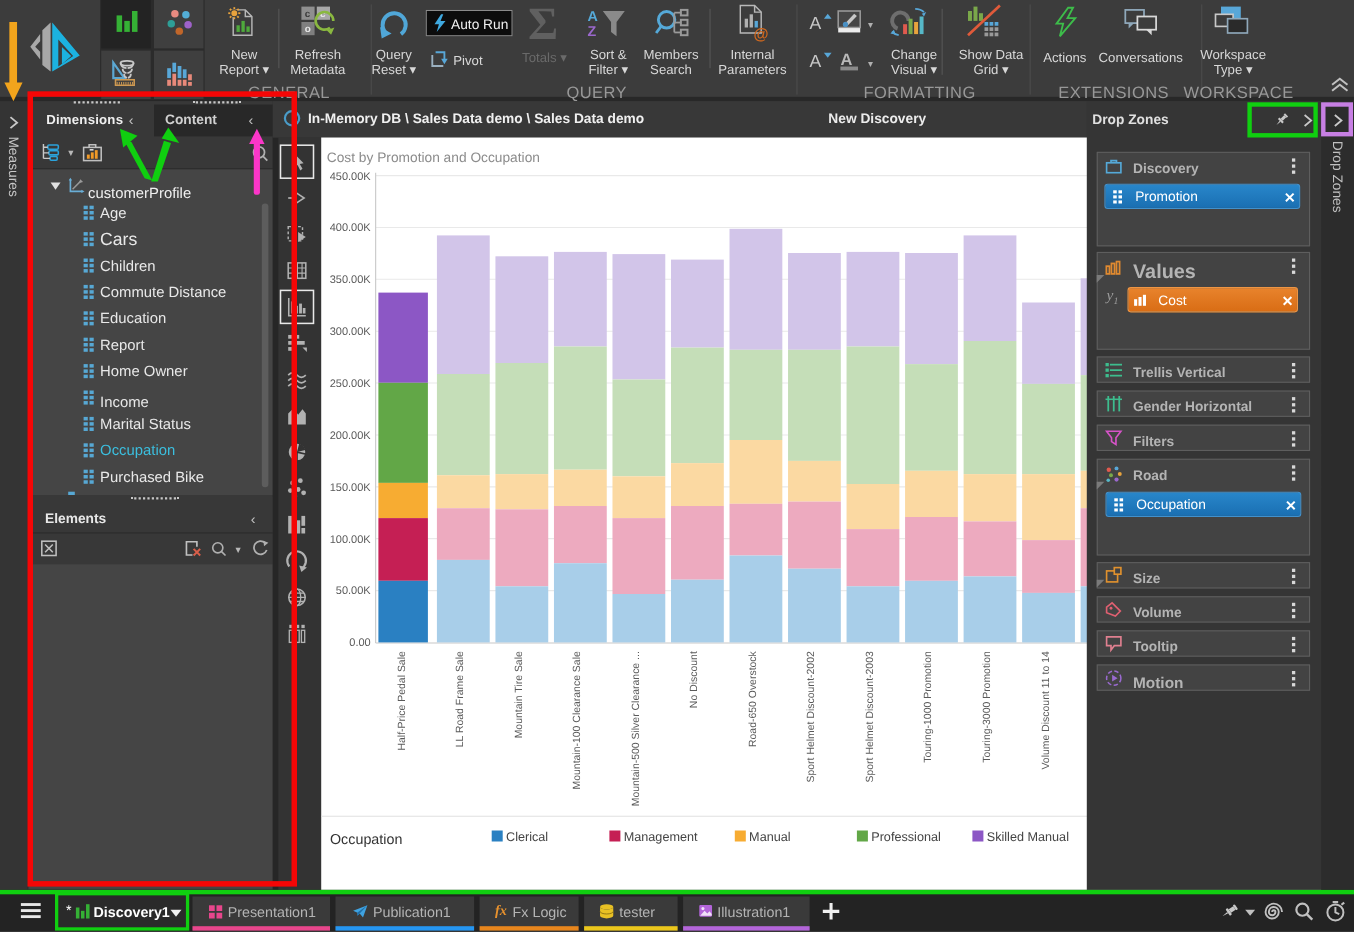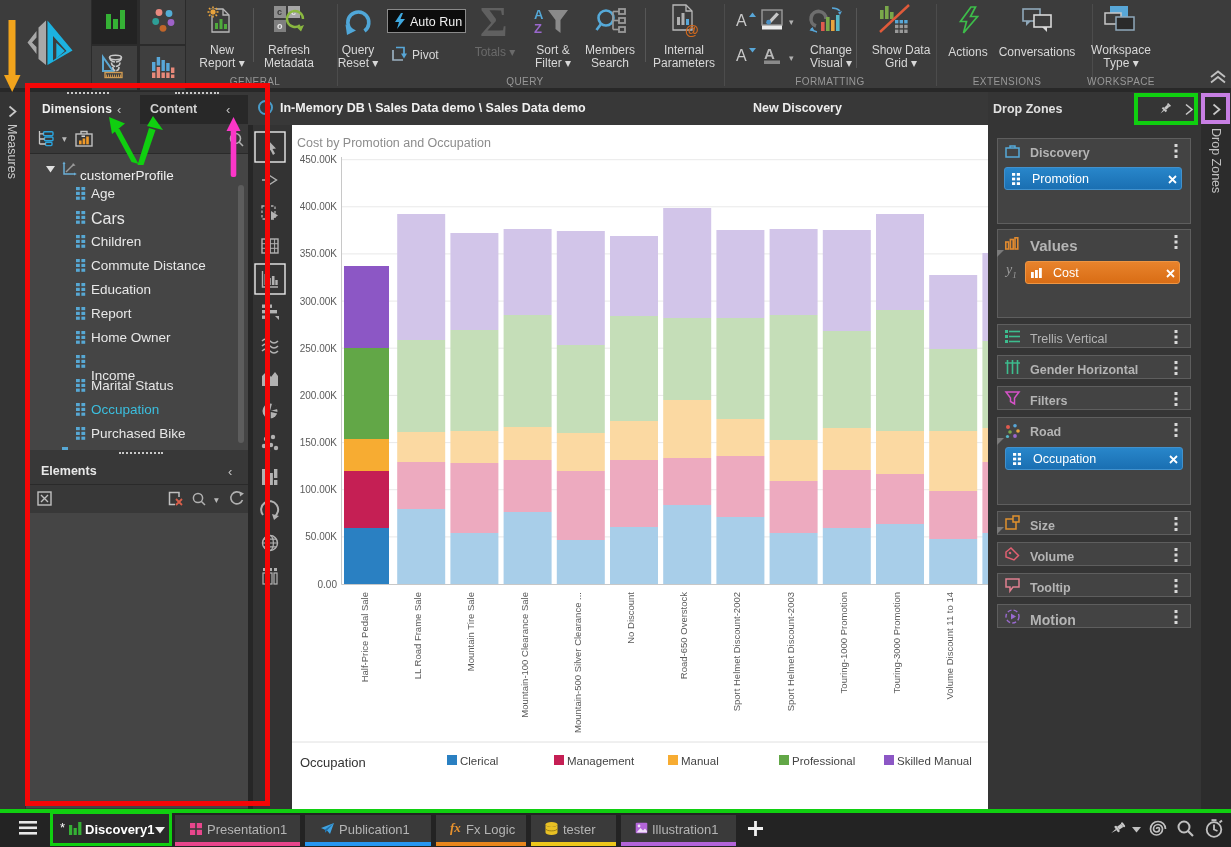--- a/index.html
+++ b/index.html
@@ -1,19 +1,19 @@
 <!DOCTYPE html>
 <html><head><meta charset="utf-8">
 <style>
 *{margin:0;padding:0;box-sizing:border-box}
 html,body{width:1231px;height:847px;overflow:hidden;background:#3d3d3d;
  font-family:"Liberation Sans",sans-serif;position:relative}
 .abs{position:absolute}
 .lbl{color:#d8d8d8;font-size:12px;text-align:center;line-height:13px}
-.glbl{color:#989898;font-size:10px;text-align:center;letter-spacing:.4px}
+.glbl{color:#989898;font-size:15px;text-align:right;letter-spacing:.4px}
 svg{display:block;overflow:visible}
 </style></head><body>
 
 <div class="abs" style="left:0;top:0;width:1231px;height:92px;background:#3c3c3c;border-bottom:4px solid #282828"></div>
 <svg class="abs" style="left:27px;top:19px" width="48" height="48" viewBox="0 0 48 48">
 <polygon points="19,1.5 19,46 11.5,40 11.5,8.5" fill="#a8a8a8"></polygon>
 <polygon points="9.5,12 0.5,23.5 9.5,35 9.5,28 5,23.5 9.5,18.5" fill="#a8a8a8"></polygon>
 <path d="M20.5,1.5 L45.5,31.5 L20.5,46 Z M26,17 L39.5,32 L26,41.5 Z" fill="#1cb2e0" fill-rule="evenodd"></path>
 <polygon points="29.3,23.8 37.8,32 29.3,39.5" fill="#1cb2e0"></polygon>
 </svg>
@@ -362,21 +362,21 @@
 <svg class="abs" style="left:76px;top:355px" width="10" height="13" viewBox="0 0 10 13">
 <g fill="#57a8d4">
       <rect x="0" y="0" width="3.8" height="3.2"></rect>
       <rect x="5.4" y="0" width="3.8" height="3.2"></rect>
       <rect x="0" y="4.8" width="3.8" height="3.2"></rect>
       <rect x="5.4" y="4.8" width="3.8" height="3.2"></rect>
       <rect x="0" y="9.6" width="3.8" height="3.2"></rect>
       <rect x="5.4" y="9.6" width="3.8" height="3.2"></rect>
     </g>
   </svg>
-<div class="abs" style="left:91px;top:368px;color:#e8e8e8;font-size:13.5px">Income</div>
+<div class="abs" style="left:91px;top:358px;color:#e8e8e8;font-size:13.5px">Income</div>
 <svg class="abs" style="left:76px;top:379px" width="10" height="13" viewBox="0 0 10 13">
 <g fill="#57a8d4">
       <rect x="0" y="0" width="3.8" height="3.2"></rect>
       <rect x="5.4" y="0" width="3.8" height="3.2"></rect>
       <rect x="0" y="4.8" width="3.8" height="3.2"></rect>
       <rect x="5.4" y="4.8" width="3.8" height="3.2"></rect>
       <rect x="0" y="9.6" width="3.8" height="3.2"></rect>
       <rect x="5.4" y="9.6" width="3.8" height="3.2"></rect>
     </g>
   </svg>
@@ -663,21 +663,21 @@
     <path d="M1,1 L8,8 M8,1 L1,8" stroke="#fff" stroke-width="1.8"></path>
   </svg>
 <div class="abs" style="left:997px;top:229px;width:194px;height:89px;background:#434343;border:1px solid #5e5e5e"></div>
 <svg class="abs" style="left:1005px;top:237px" width="14" height="13" viewBox="0 0 14 13">
     <g fill="none" stroke="#e08a30" stroke-width="1.6">
       <rect x="0.8" y="5" width="2.8" height="7"></rect>
       <rect x="5.4" y="2.5" width="2.8" height="9.5"></rect>
       <rect x="10" y="0.8" width="2.8" height="11.2"></rect>
     </g>
   </svg>
-<div class="abs" style="left:1030px;top:237px;color:#b4b4b4;font-size:15px;font-weight:bold">Values</div>
+<div class="abs" style="left:1030px;top:237px;color:#b4b4b4;font-size:18px;font-weight:bold">Values</div>
 <svg class="abs" style="left:1174px;top:235px" width="4" height="15" viewBox="0 0 4 15">
     <g fill="#d8d8d8">
       <rect x="0.5" y="0" width="3" height="3"></rect>
       <rect x="0.5" y="5.5" width="3" height="3"></rect>
       <rect x="0.5" y="11" width="3" height="3"></rect>
     </g>
   </svg>
 <div class="abs" style="left:1006px;top:262px;color:#9a9a9a;font-size:14px;font-family:'Liberation Serif',serif;font-style:italic">y<sub style="font-size:9px">1</sub></div>
 <div class="abs" style="left:1025px;top:261px;width:155px;height:23px;background:linear-gradient(#e8832c,#d96d15);border:1px solid #ee9543;border-radius:3px"></div>
 <svg class="abs" style="left:1031px;top:268px" width="11" height="10" viewBox="0 0 11 10">
@@ -698,21 +698,21 @@
       <line x1="4" y1="1.5" x2="15" y2="1.5"></line>
       <line x1="4" y1="6.5" x2="15" y2="6.5"></line>
       <line x1="4" y1="11.5" x2="15" y2="11.5"></line>
     </g>
     <g fill="#3dbd8e">
       <rect x="0" y="0" width="3" height="3"></rect>
       <rect x="0" y="5" width="3" height="3"></rect>
       <rect x="0" y="10" width="3" height="3"></rect>
     </g>
   </svg>
-<div class="abs" style="left:1030px;top:332px;color:#b4b4b4;font-size:12.5px;font-weight:normal">Trellis Vertical</div>
+<div class="abs" style="left:1030px;top:332px;color:#b4b4b4;font-size:12.5px;font-weight:bold">Trellis Vertical</div>
 <svg class="abs" style="left:1174px;top:330px" width="4" height="15" viewBox="0 0 4 15">
     <g fill="#d8d8d8">
       <rect x="0.5" y="0" width="3" height="3"></rect>
       <rect x="0.5" y="5.5" width="3" height="3"></rect>
       <rect x="0.5" y="11" width="3" height="3"></rect>
     </g>
   </svg>
 <div class="abs" style="left:997px;top:355px;width:194px;height:24px;background:#434343;border:1px solid #5e5e5e"></div>
 <svg class="abs" style="left:1005px;top:360px" width="15" height="14" viewBox="0 0 15 14">
     <g stroke="#3dbd8e" stroke-width="1.6">

